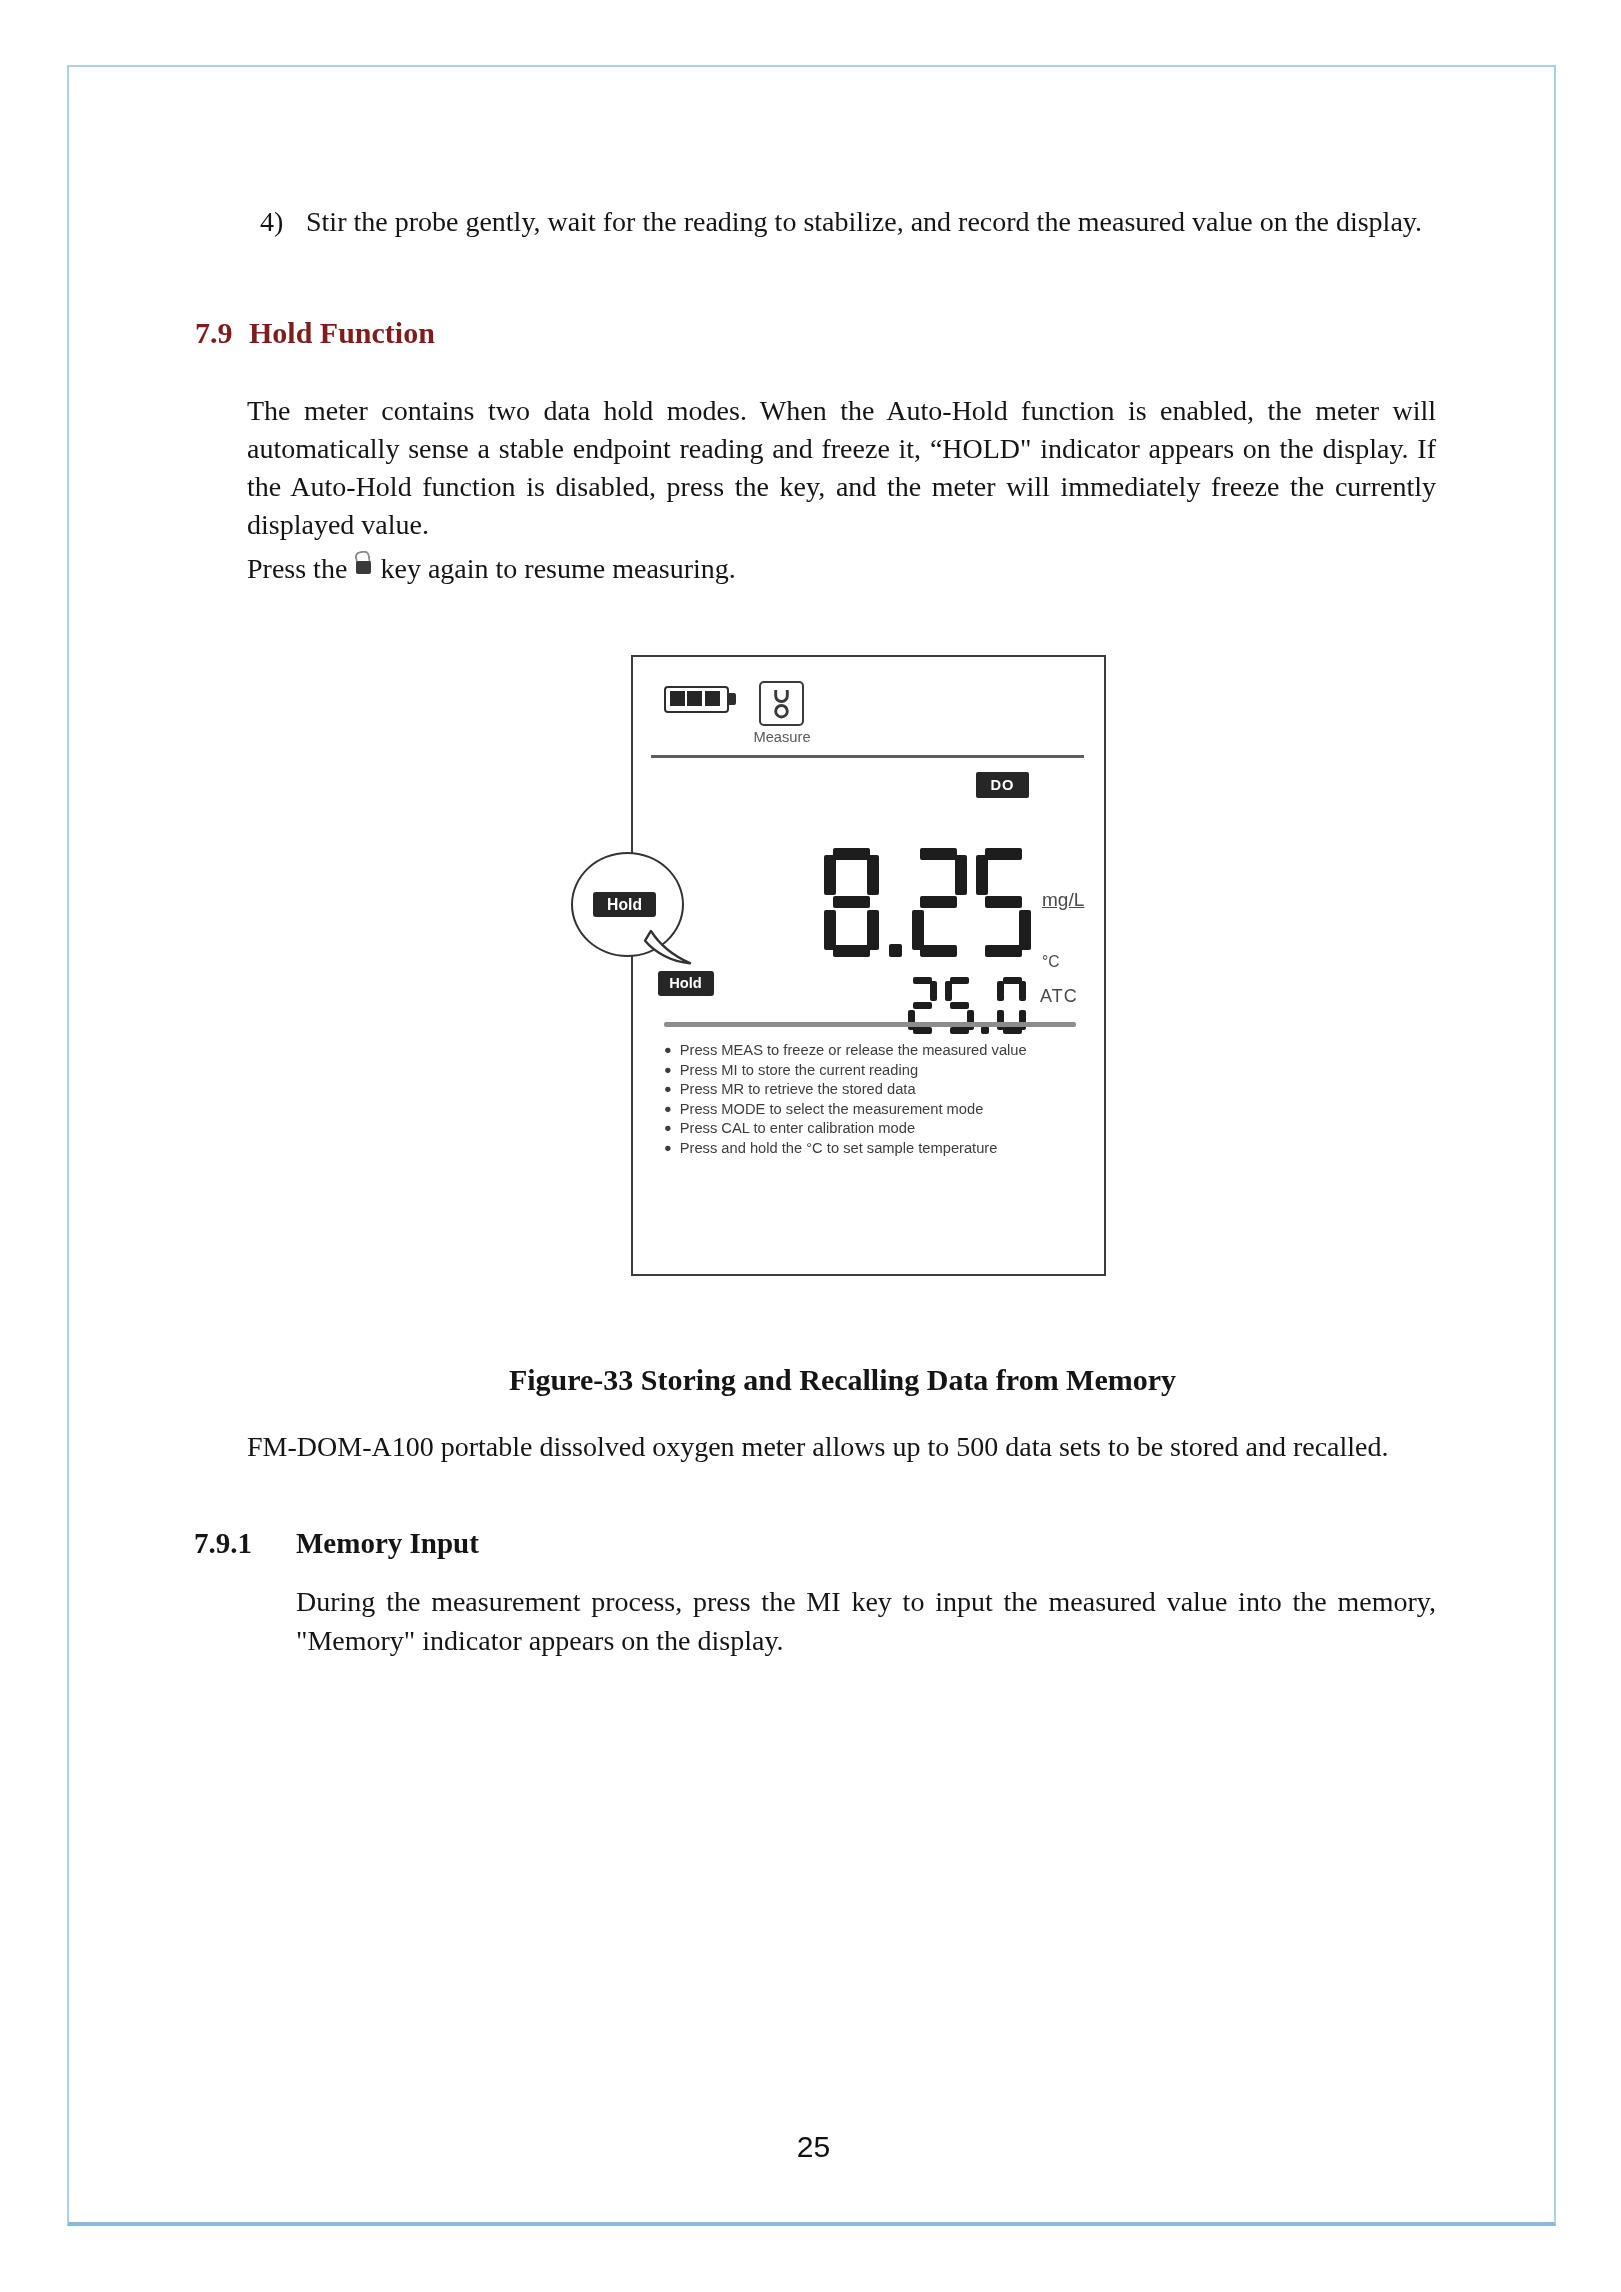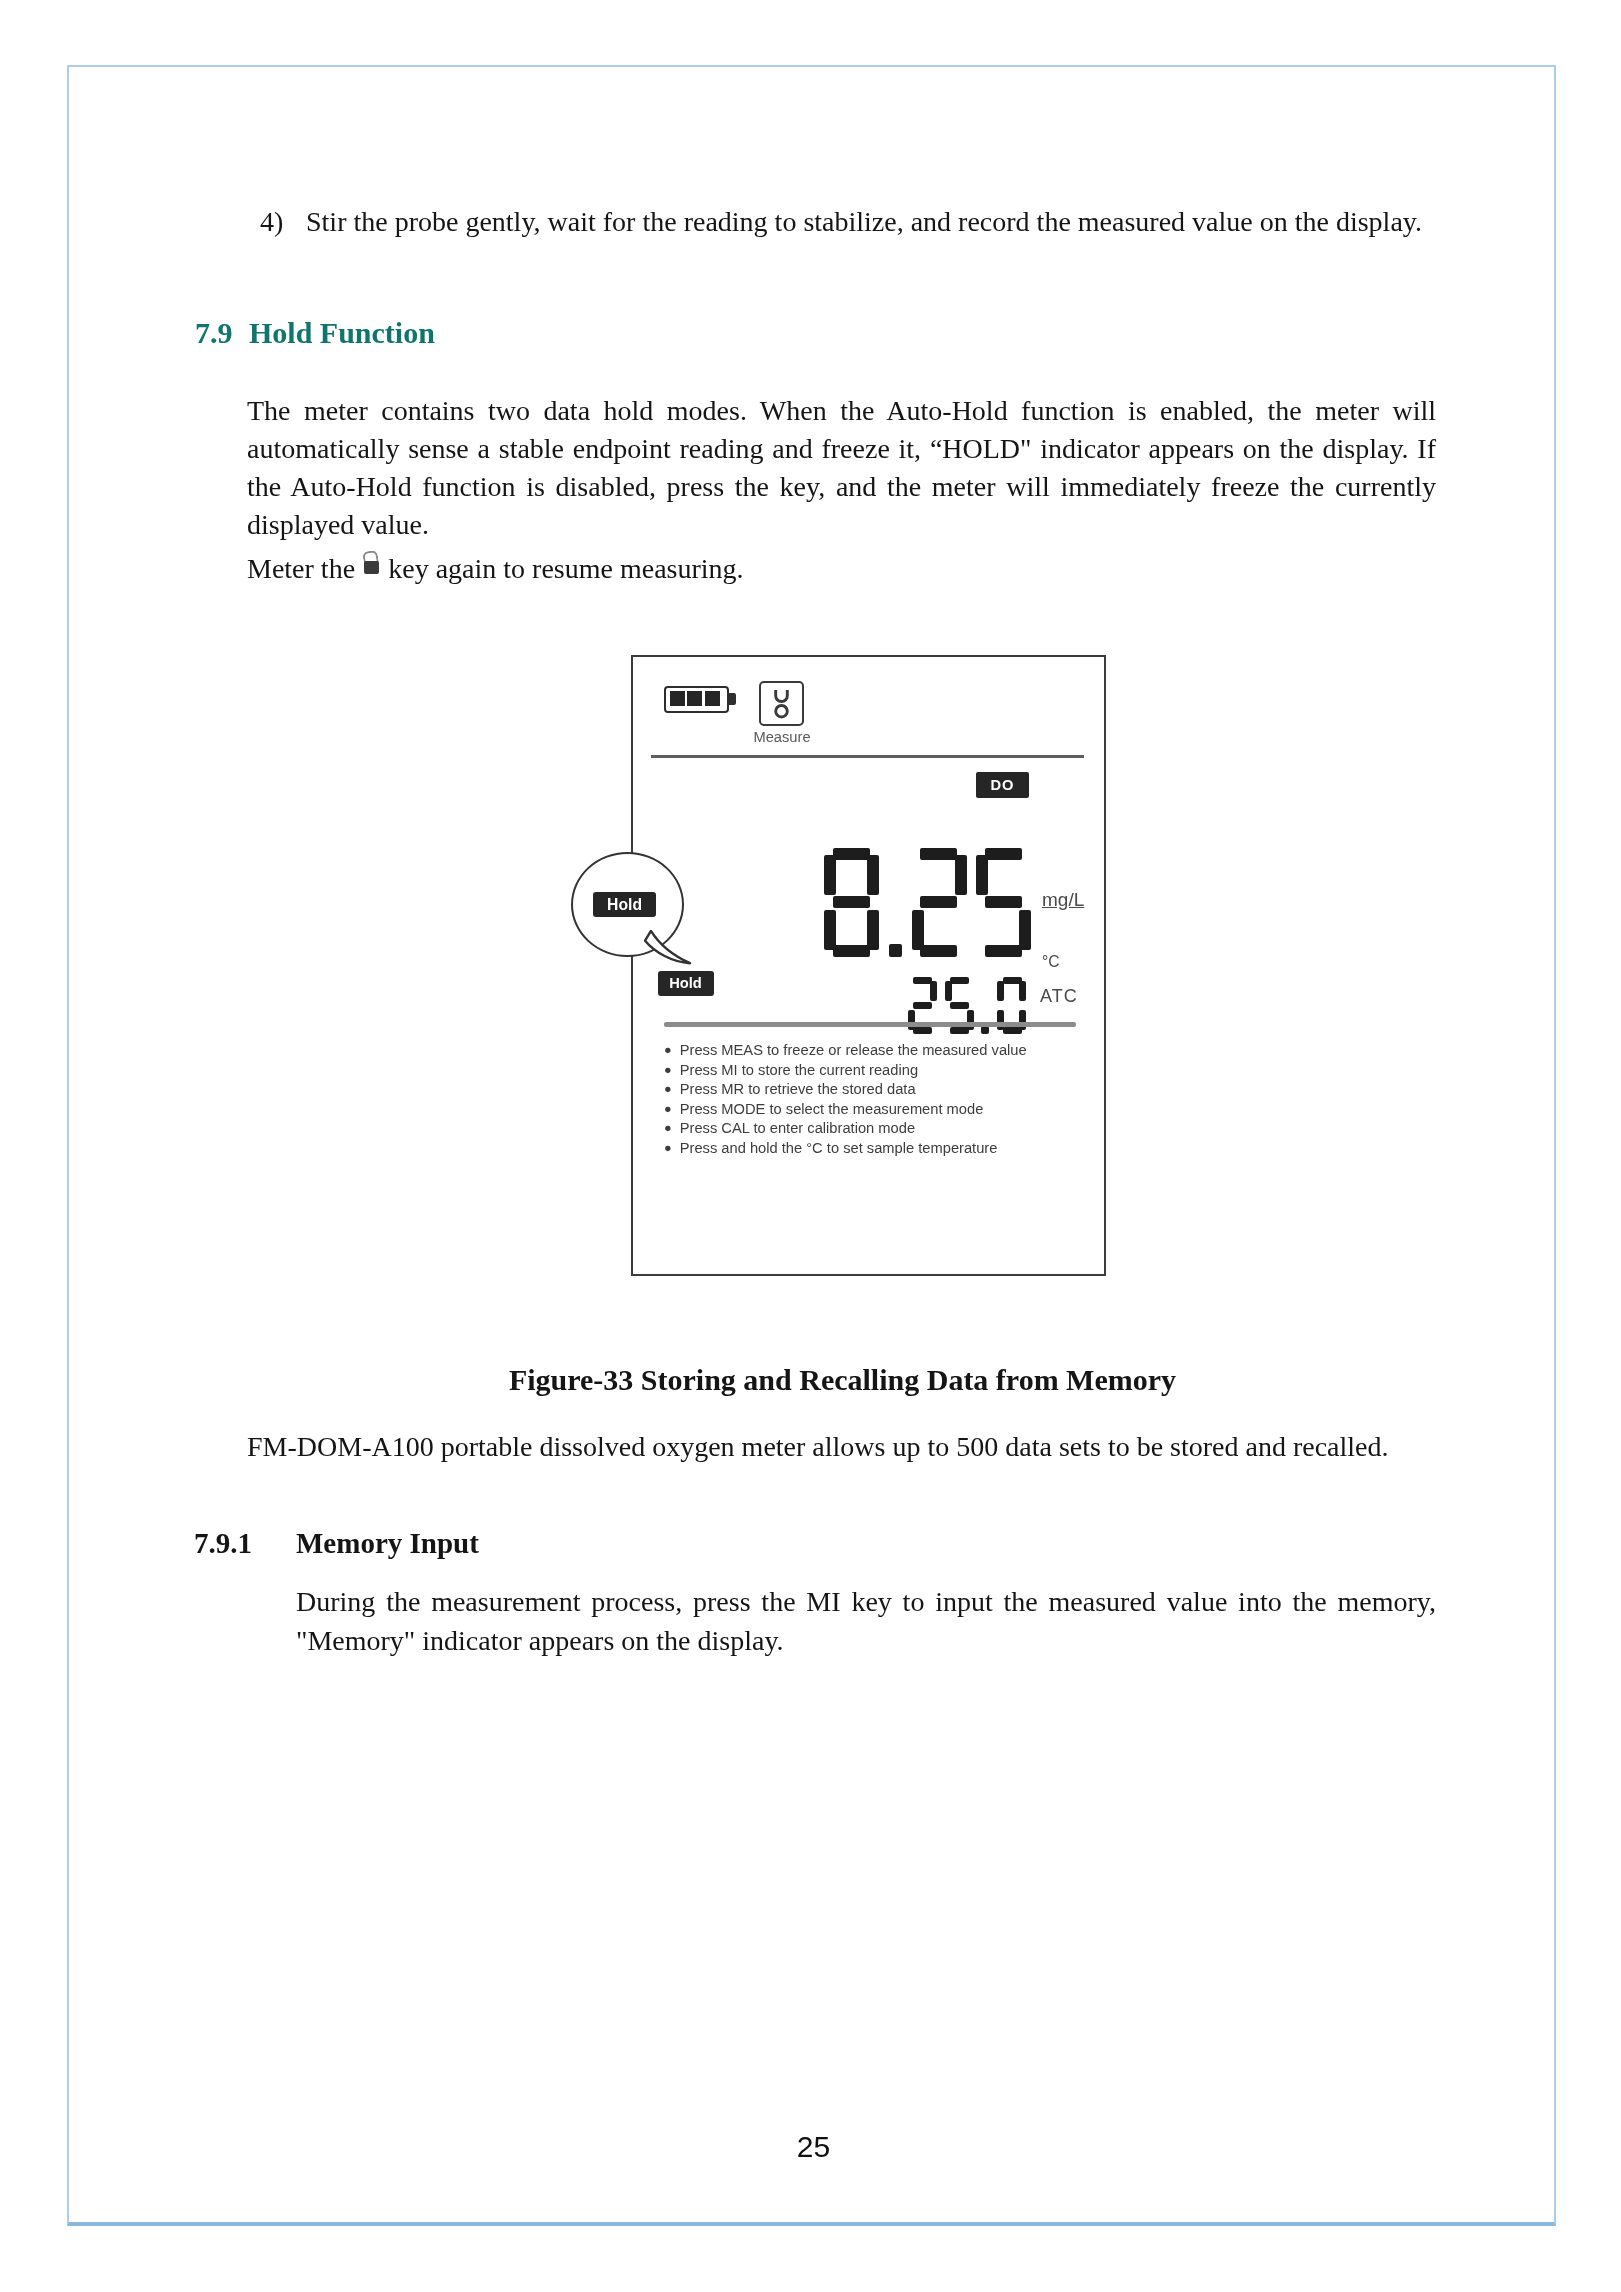--- a/index.html
+++ b/index.html
@@ -8,21 +8,21 @@
   .page{position:absolute;left:67px;top:65px;width:1489px;height:2161px;box-sizing:border-box;
         background:#fff;border:2px solid #abceea;border-bottom:4.9px solid #8ab8dd;}
   
   .header{position:absolute;left:1px;top:1px;width:1483px;height:93px;background:#5b9bd5;
           display:flex;align-items:center;justify-content:center;}
   .header .title{color:#ffffff;font-weight:bold;font-size:36px;letter-spacing:0.5px;}
   
   .item4{position:absolute;left:191px;top:135px;display:flex;}
   .item4 .num{flex:none;width:46px;font-size:28px;line-height:39px;}
   .item4 .txt{width:1130px;font-size:28px;line-height:39px;text-align:justify;}
-  .h79{position:absolute;left:126px;top:249px;font-size:30px;font-weight:bold;color:#0f766e;}
+  .h79{position:absolute;left:126px;top:249px;font-size:30px;font-weight:bold;color:#7f1d1d;}
   .h79 .no{display:inline-block;width:54px;}
   .para1{position:absolute;left:178px;top:325px;width:1189px;font-size:28px;line-height:38px;text-align:justify;}
   .pressline{position:absolute;left:178px;top:482px;font-size:28px;line-height:39px;}
   
   .lock{position:relative;display:inline-block;width:17.6px;height:23.5px;margin:0 7.8px;vertical-align:3.9px;}
   .lock .shackle{position:absolute;top:0;left:0;width:10.8px;height:10.8px;border:2.9px solid #8a8a8a;
                  border-bottom:none;border-radius:5.9px 5.9px 0 0;transform:rotate(-10deg);}
   .lock .lbody{position:absolute;bottom:0;left:1px;width:14.7px;height:12.7px;background:#3a3a3a;border-radius:2px;}
   
   .meter{position:absolute;left:562px;top:578px;width:471px;height:617px;background:#fff;
@@ -79,21 +79,21 @@
       <span class="txt">Stir the probe gently, wait for the reading to stabilize, and record the measured value on the display.</span>
     </div>
 
     <div class="h79">
       <span class="no">7.9</span><span>Hold Function</span>
     </div>
 
     <div class="para1">The meter contains two data hold modes. When the Auto-Hold function is enabled, the meter will automatically sense a stable endpoint reading and freeze it, “HOLD" indicator appears on the display. If the Auto-Hold function is disabled, press the key, and the meter will immediately freeze the currently displayed value.</div>
 
     <div class="pressline">
-      <span>Meter the</span><span class="lock"><span class="shackle"></span><span class="lbody"></span></span><span>key again to resume measuring.</span>
+      <span>Press the</span><span class="lock"><span class="shackle"></span><span class="lbody"></span></span><span>key again to resume measuring.</span>
     </div>
 
     <div class="meter">
 
       <div class="battery">
         <div class="cells">
           <div class="cell"></div>
           <div class="cell"></div>
           <div class="cell"></div>
         </div>

